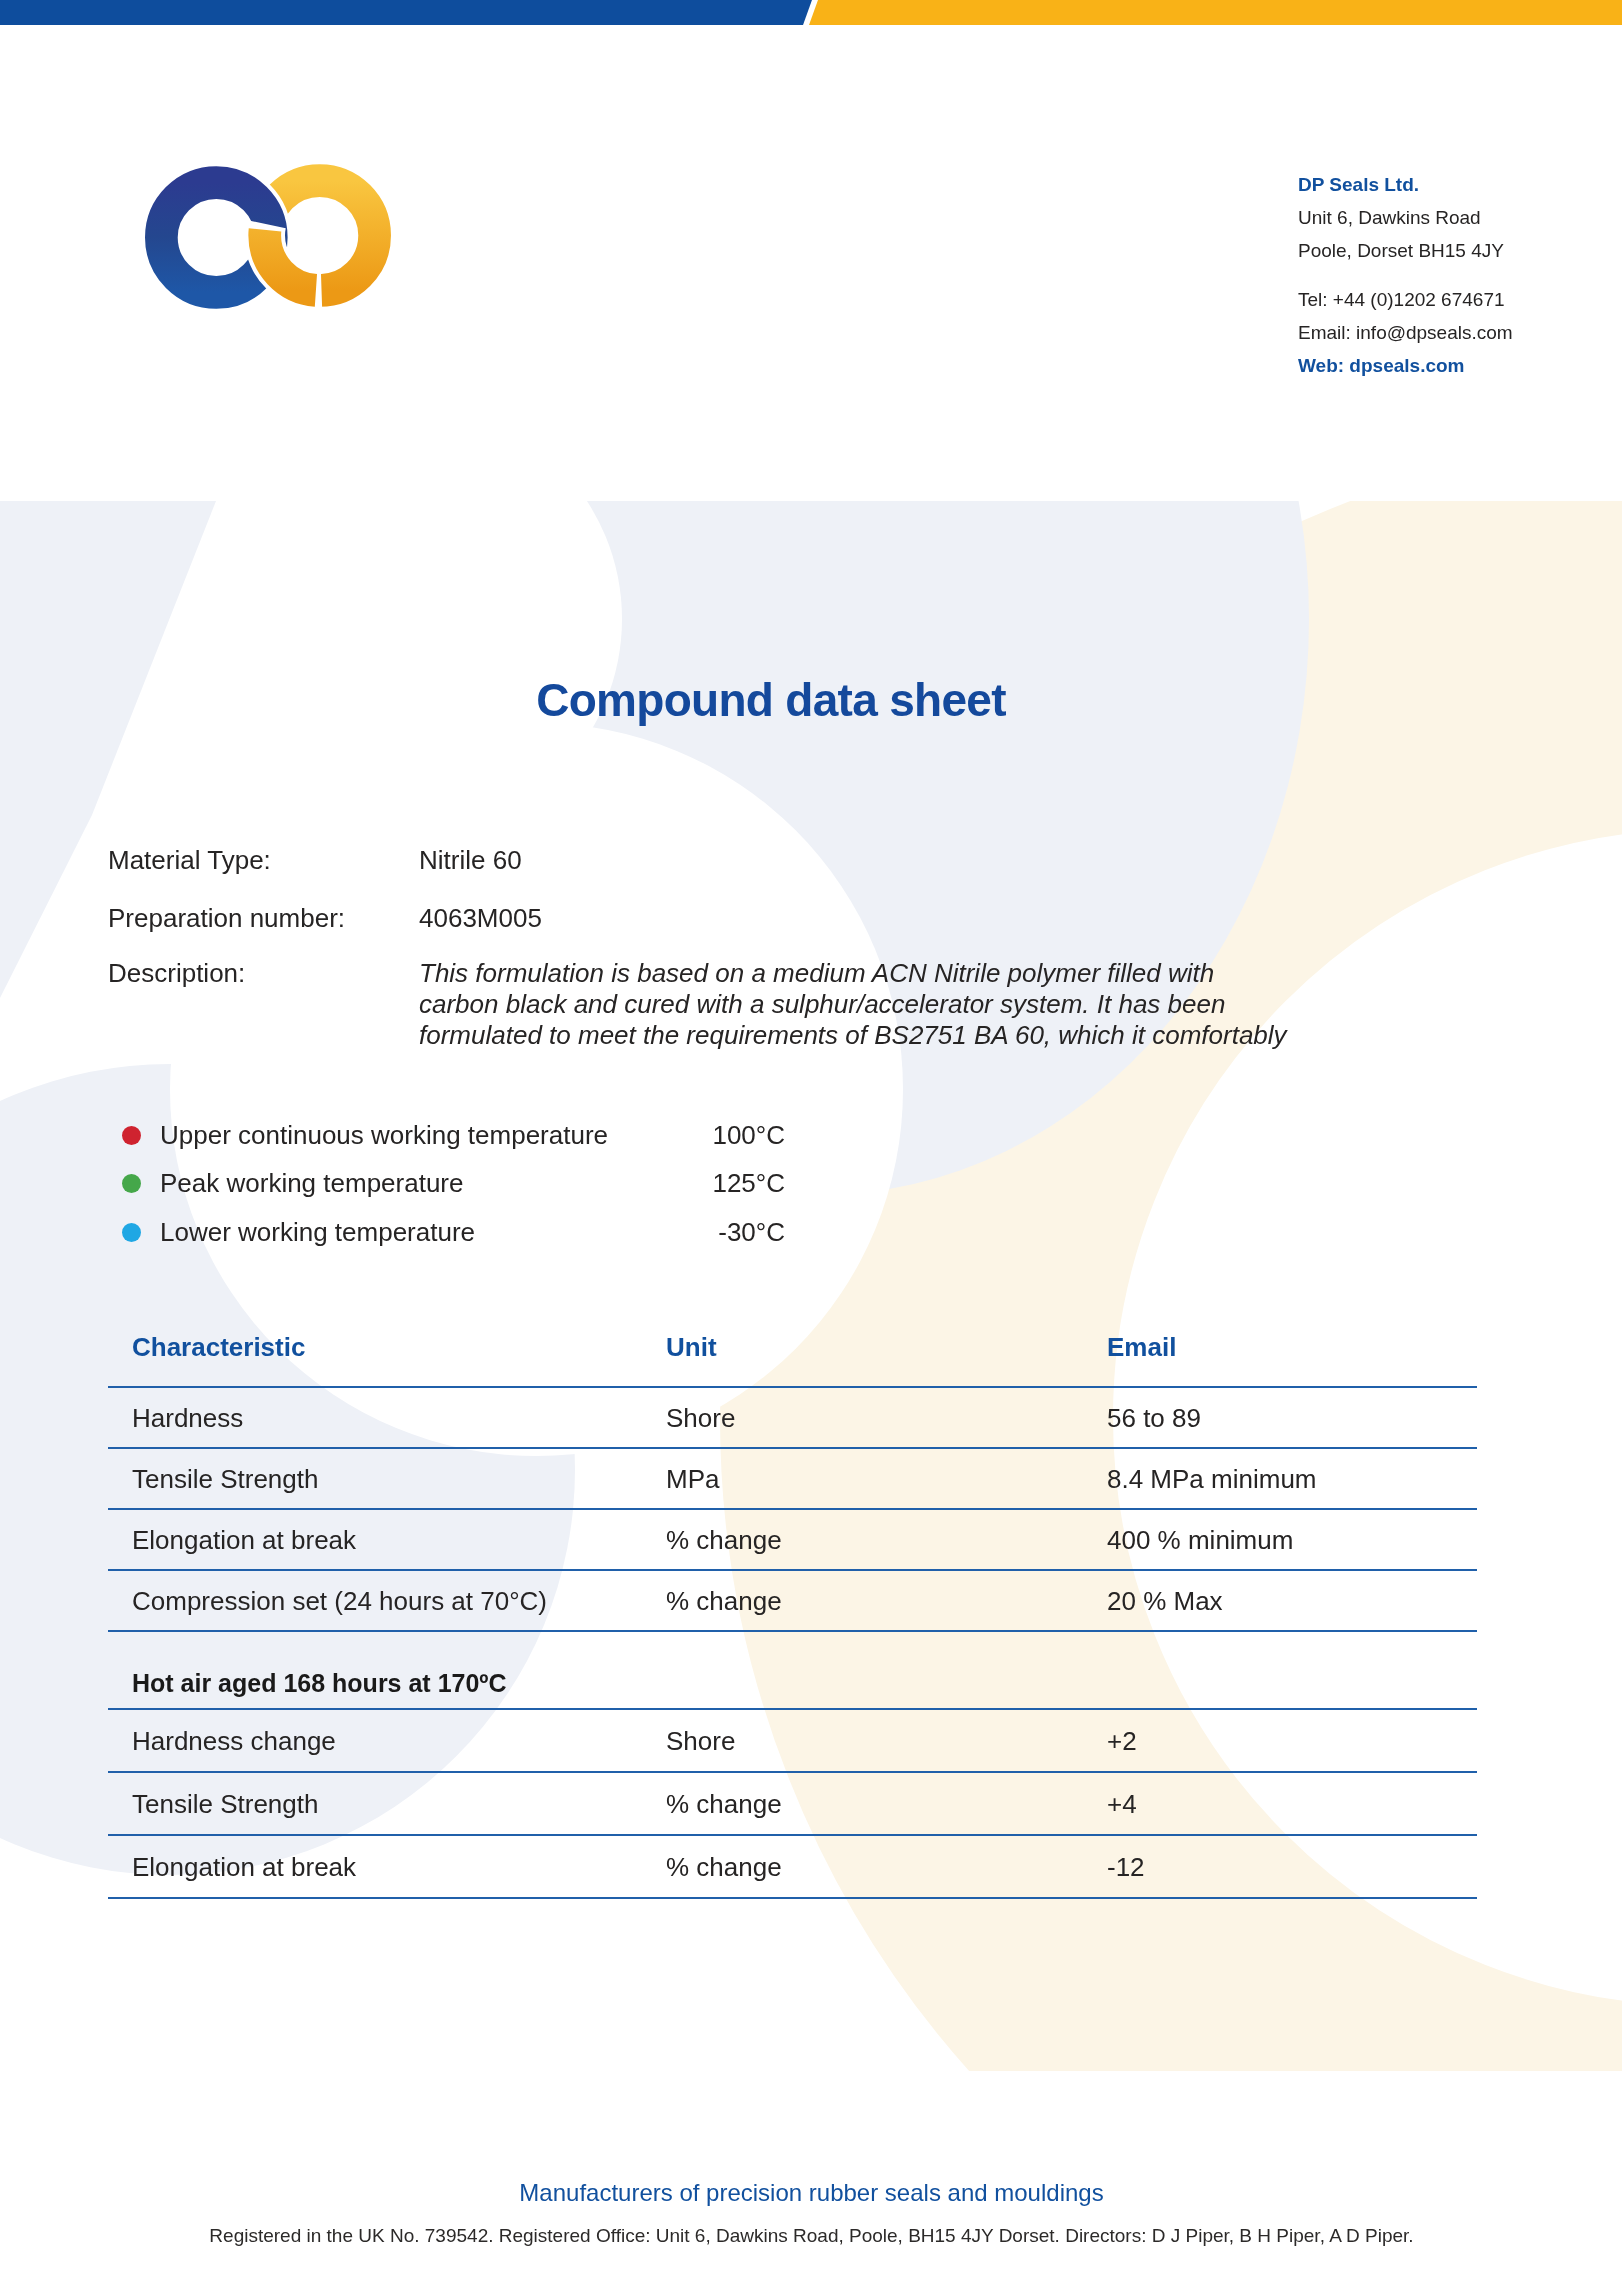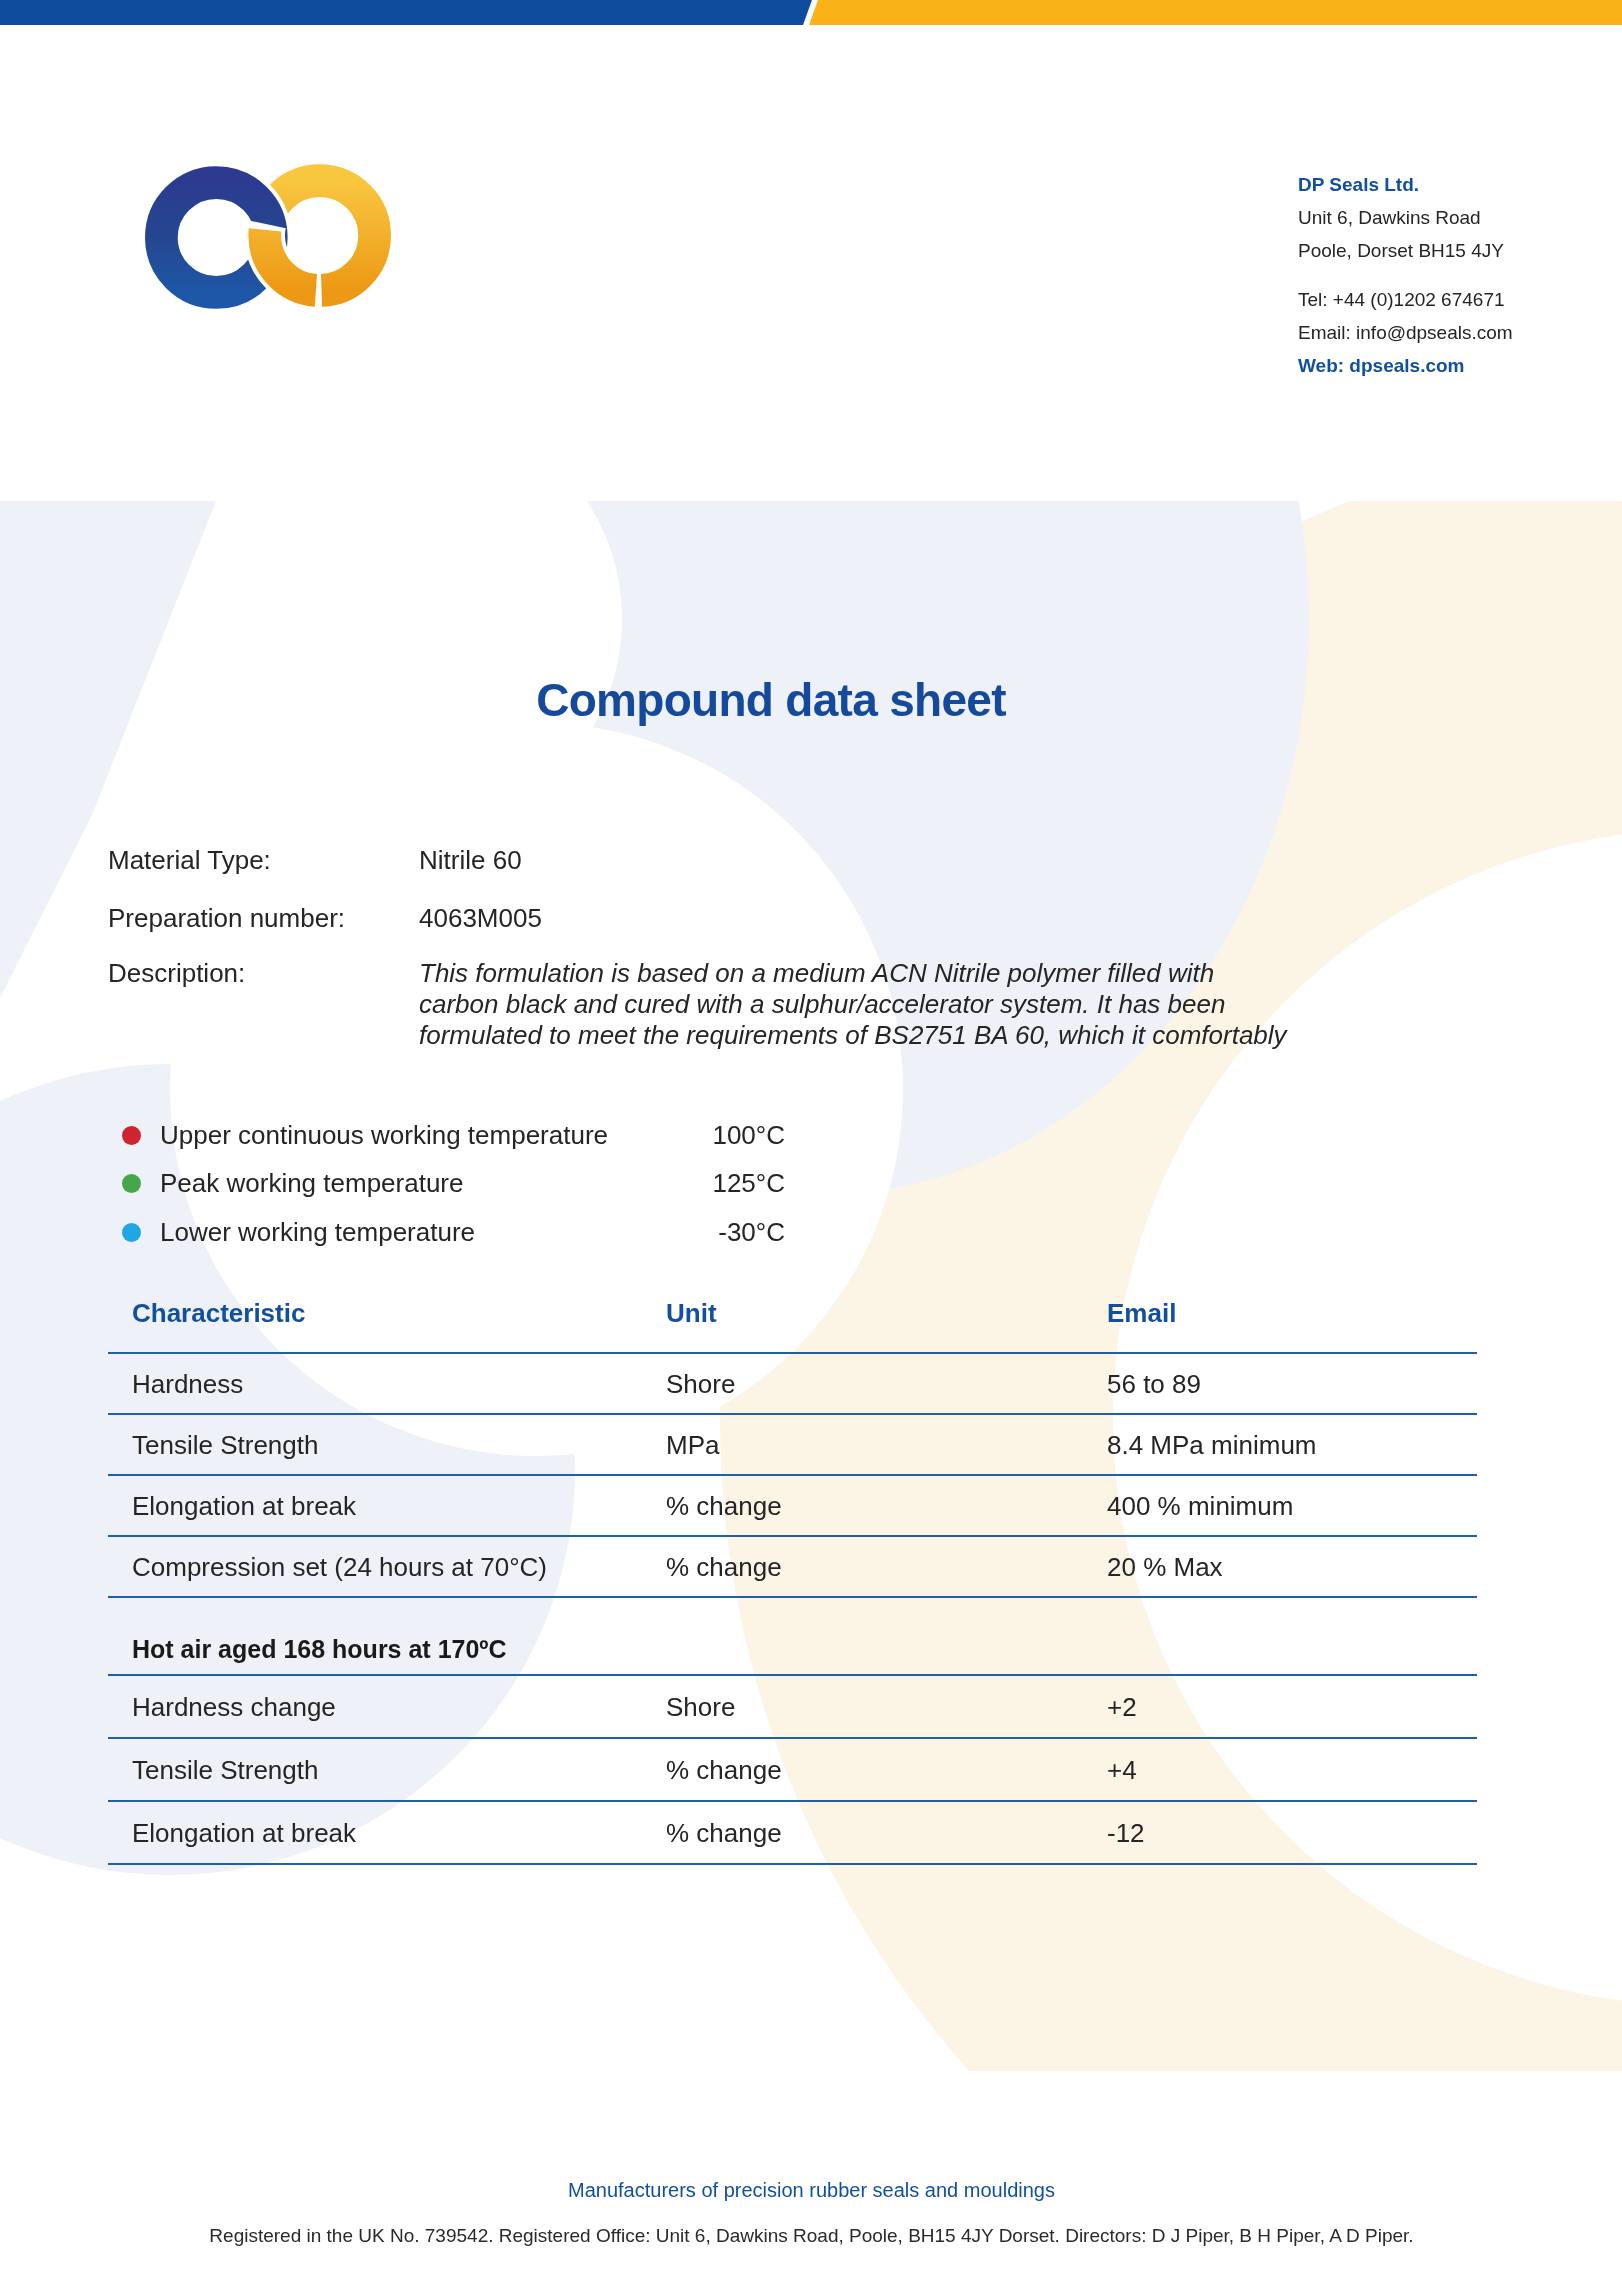--- a/index.html
+++ b/index.html
@@ -43,37 +43,37 @@
   .detail-label{display:inline-block;width:311px;vertical-align:top;}
   .detail-value{display:inline-block;vertical-align:top;}
   .desc-lines div{line-height:31px;font-style:italic;}
   
   .temps{position:absolute;left:0;top:1111px;width:1623px;}
   .temp-row{position:absolute;left:0;width:1623px;height:48px;display:flex;align-items:center;}
   .temp-dot{position:absolute;left:122px;width:19px;height:19px;border-radius:50%;}
   .temp-label{position:absolute;left:160px;font-size:26px;}
   .temp-value{position:absolute;left:628px;width:157px;text-align:right;font-size:26px;}
   
-  .spec-table{position:absolute;left:108px;top:1284px;width:1369px;}
+  .spec-table{position:absolute;left:108px;top:1318px;width:1369px;}
   .t-row{position:relative;width:100%;box-sizing:border-box;border-bottom:2px solid #2060aa;}
   .t-head{height:70px;}
   .t-head .c{top:14.4px;font-weight:700;color:#11509e;}
   .t-body{height:61px;}
   .t-body .c{top:50%;transform:translateY(-50%);}
   .t-section{height:78px;}
   .t-section .section-text{position:absolute;left:24px;bottom:10.5px;font-size:25px;font-weight:700;color:#1a1a1a;}
   .t-body2{height:63px;}
   .t-body2 .c{top:50%;transform:translateY(-50%);}
   .c{position:absolute;font-size:26px;white-space:nowrap;}
   .c1{left:24px;}
   .c2{left:558px;}
   .c3{left:999px;}
   
   .tagline{position:absolute;left:0;top:2179px;width:1623px;text-align:center;
-    font-size:20px;color:#11509e;}
+    font-size:24px;color:#11509e;}
   .registration{position:absolute;left:0;top:2225px;width:1623px;text-align:center;
     font-size:19px;color:#2c2a29;}
 </style>
 </head>
 <body>
 
 <div class="topbar">
   <div class="blue"></div>
   <div class="yellow"></div>
 </div>

